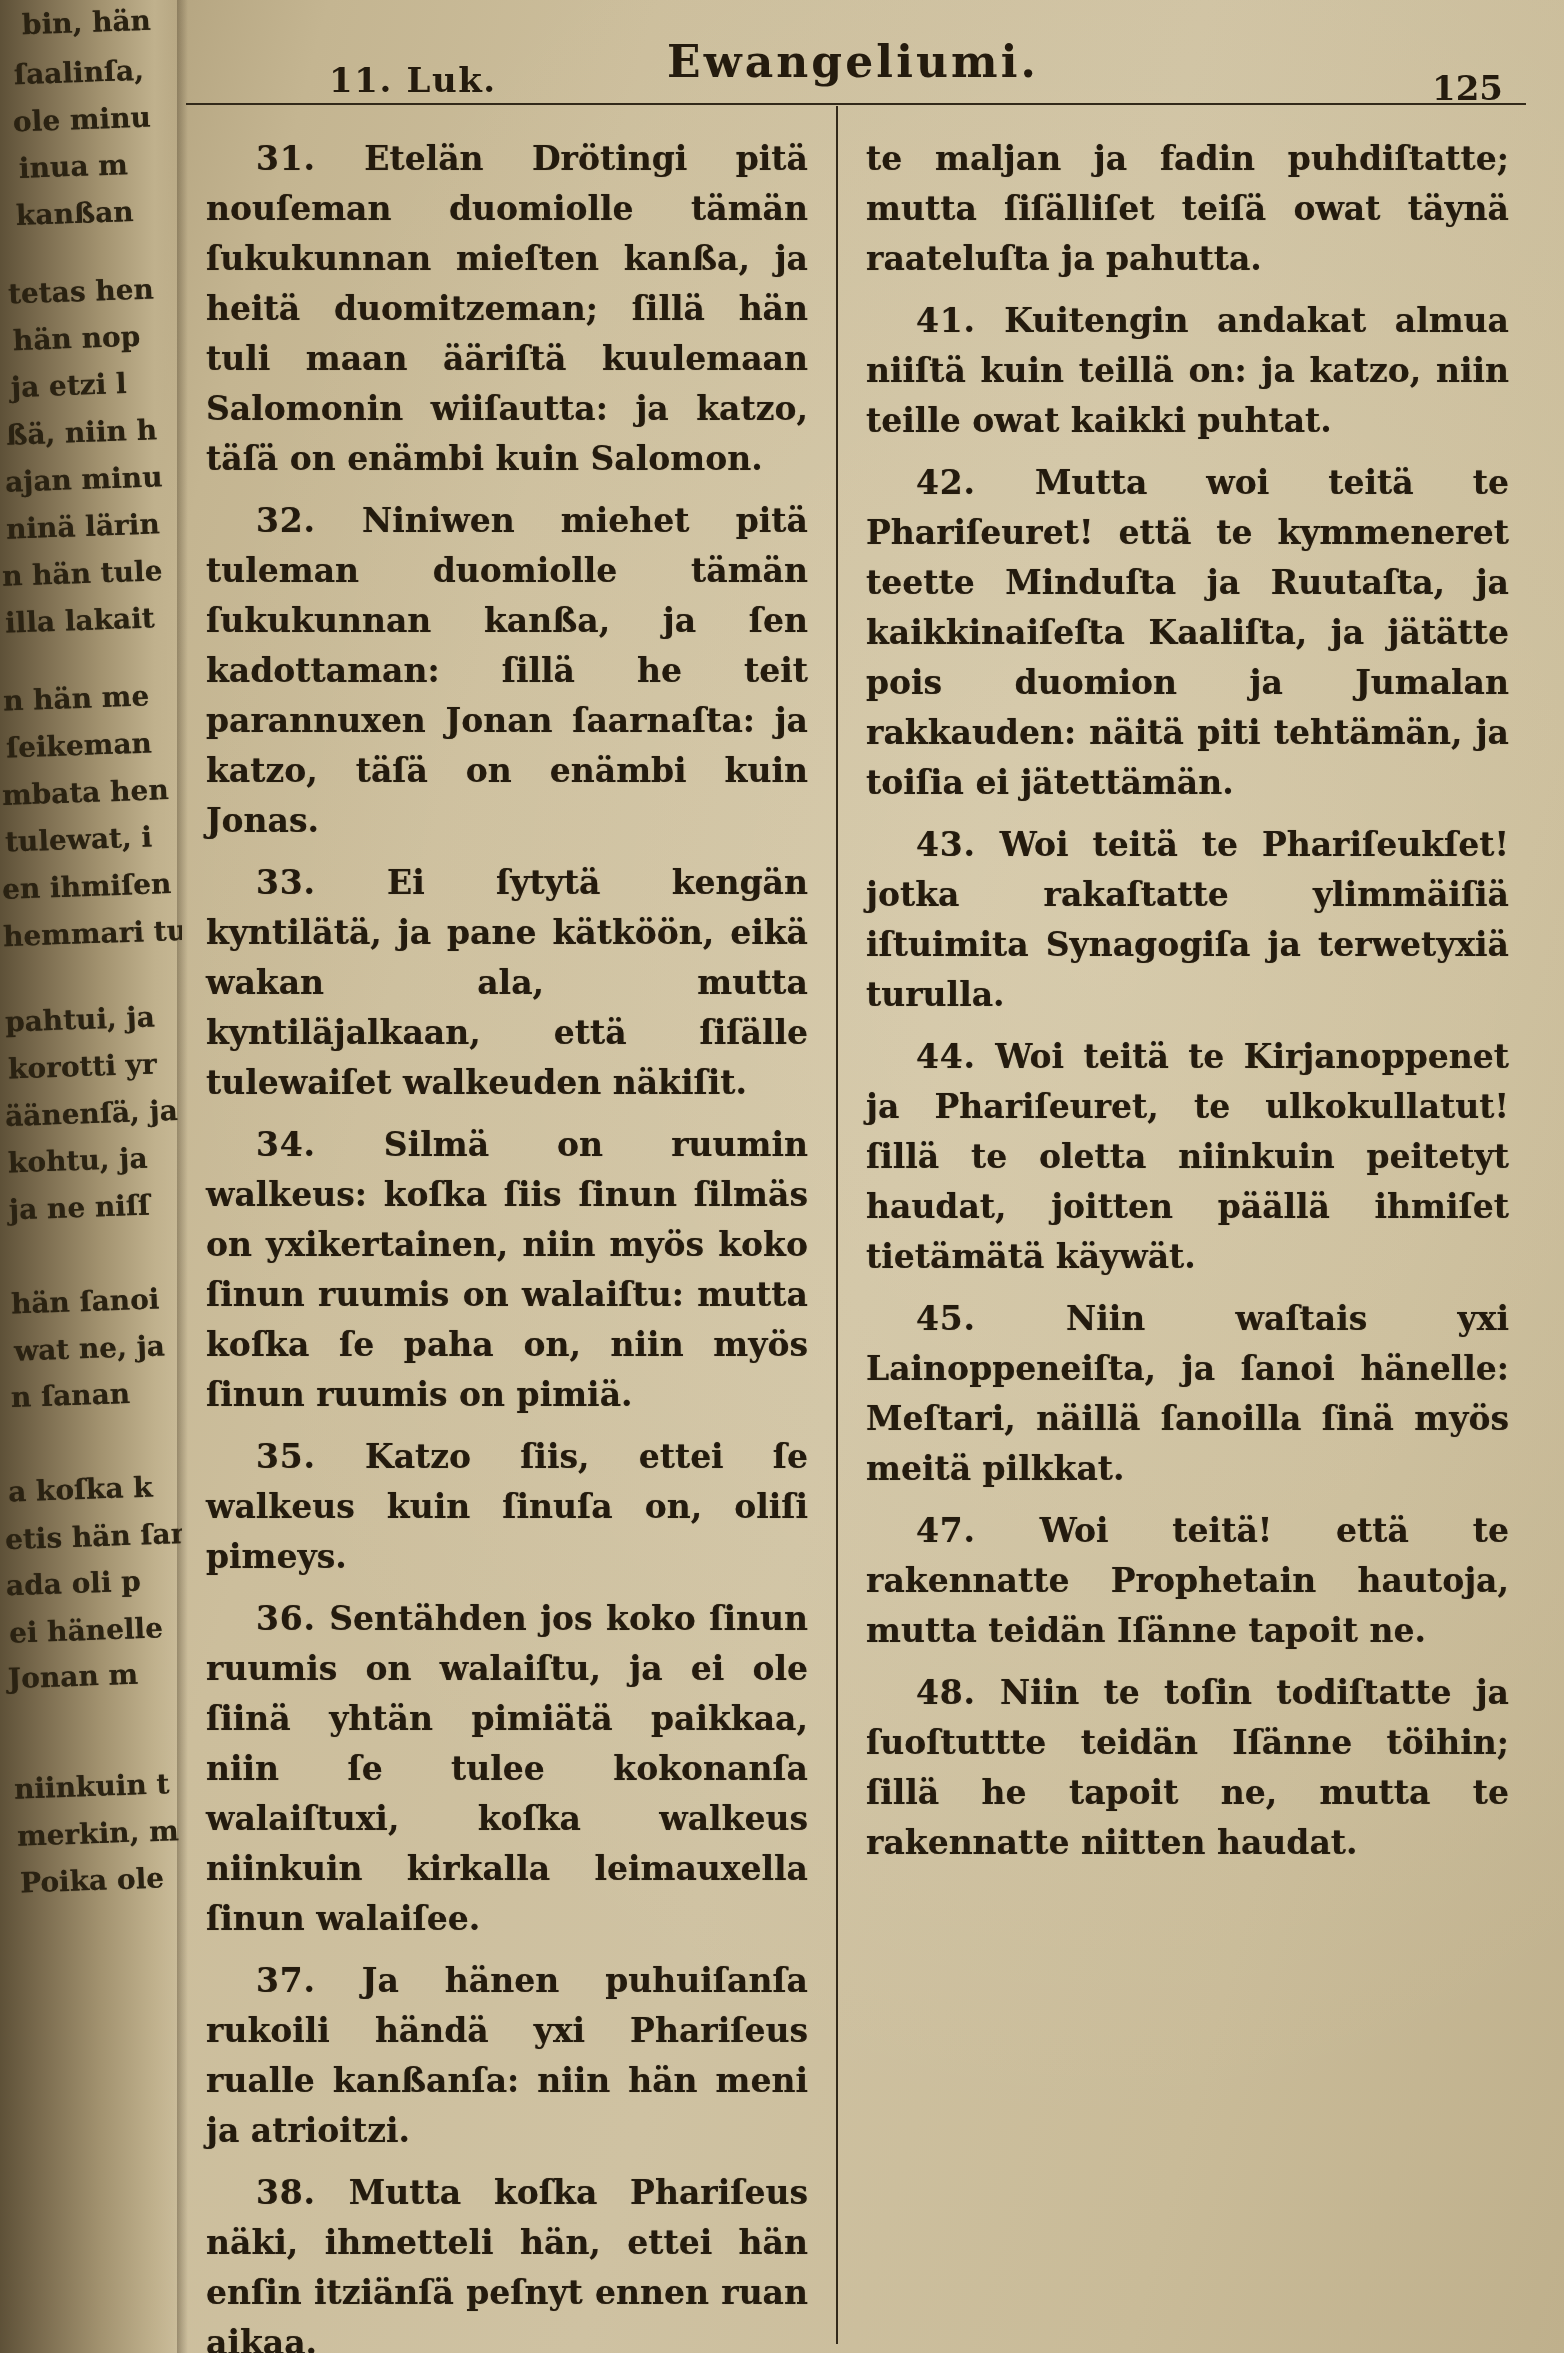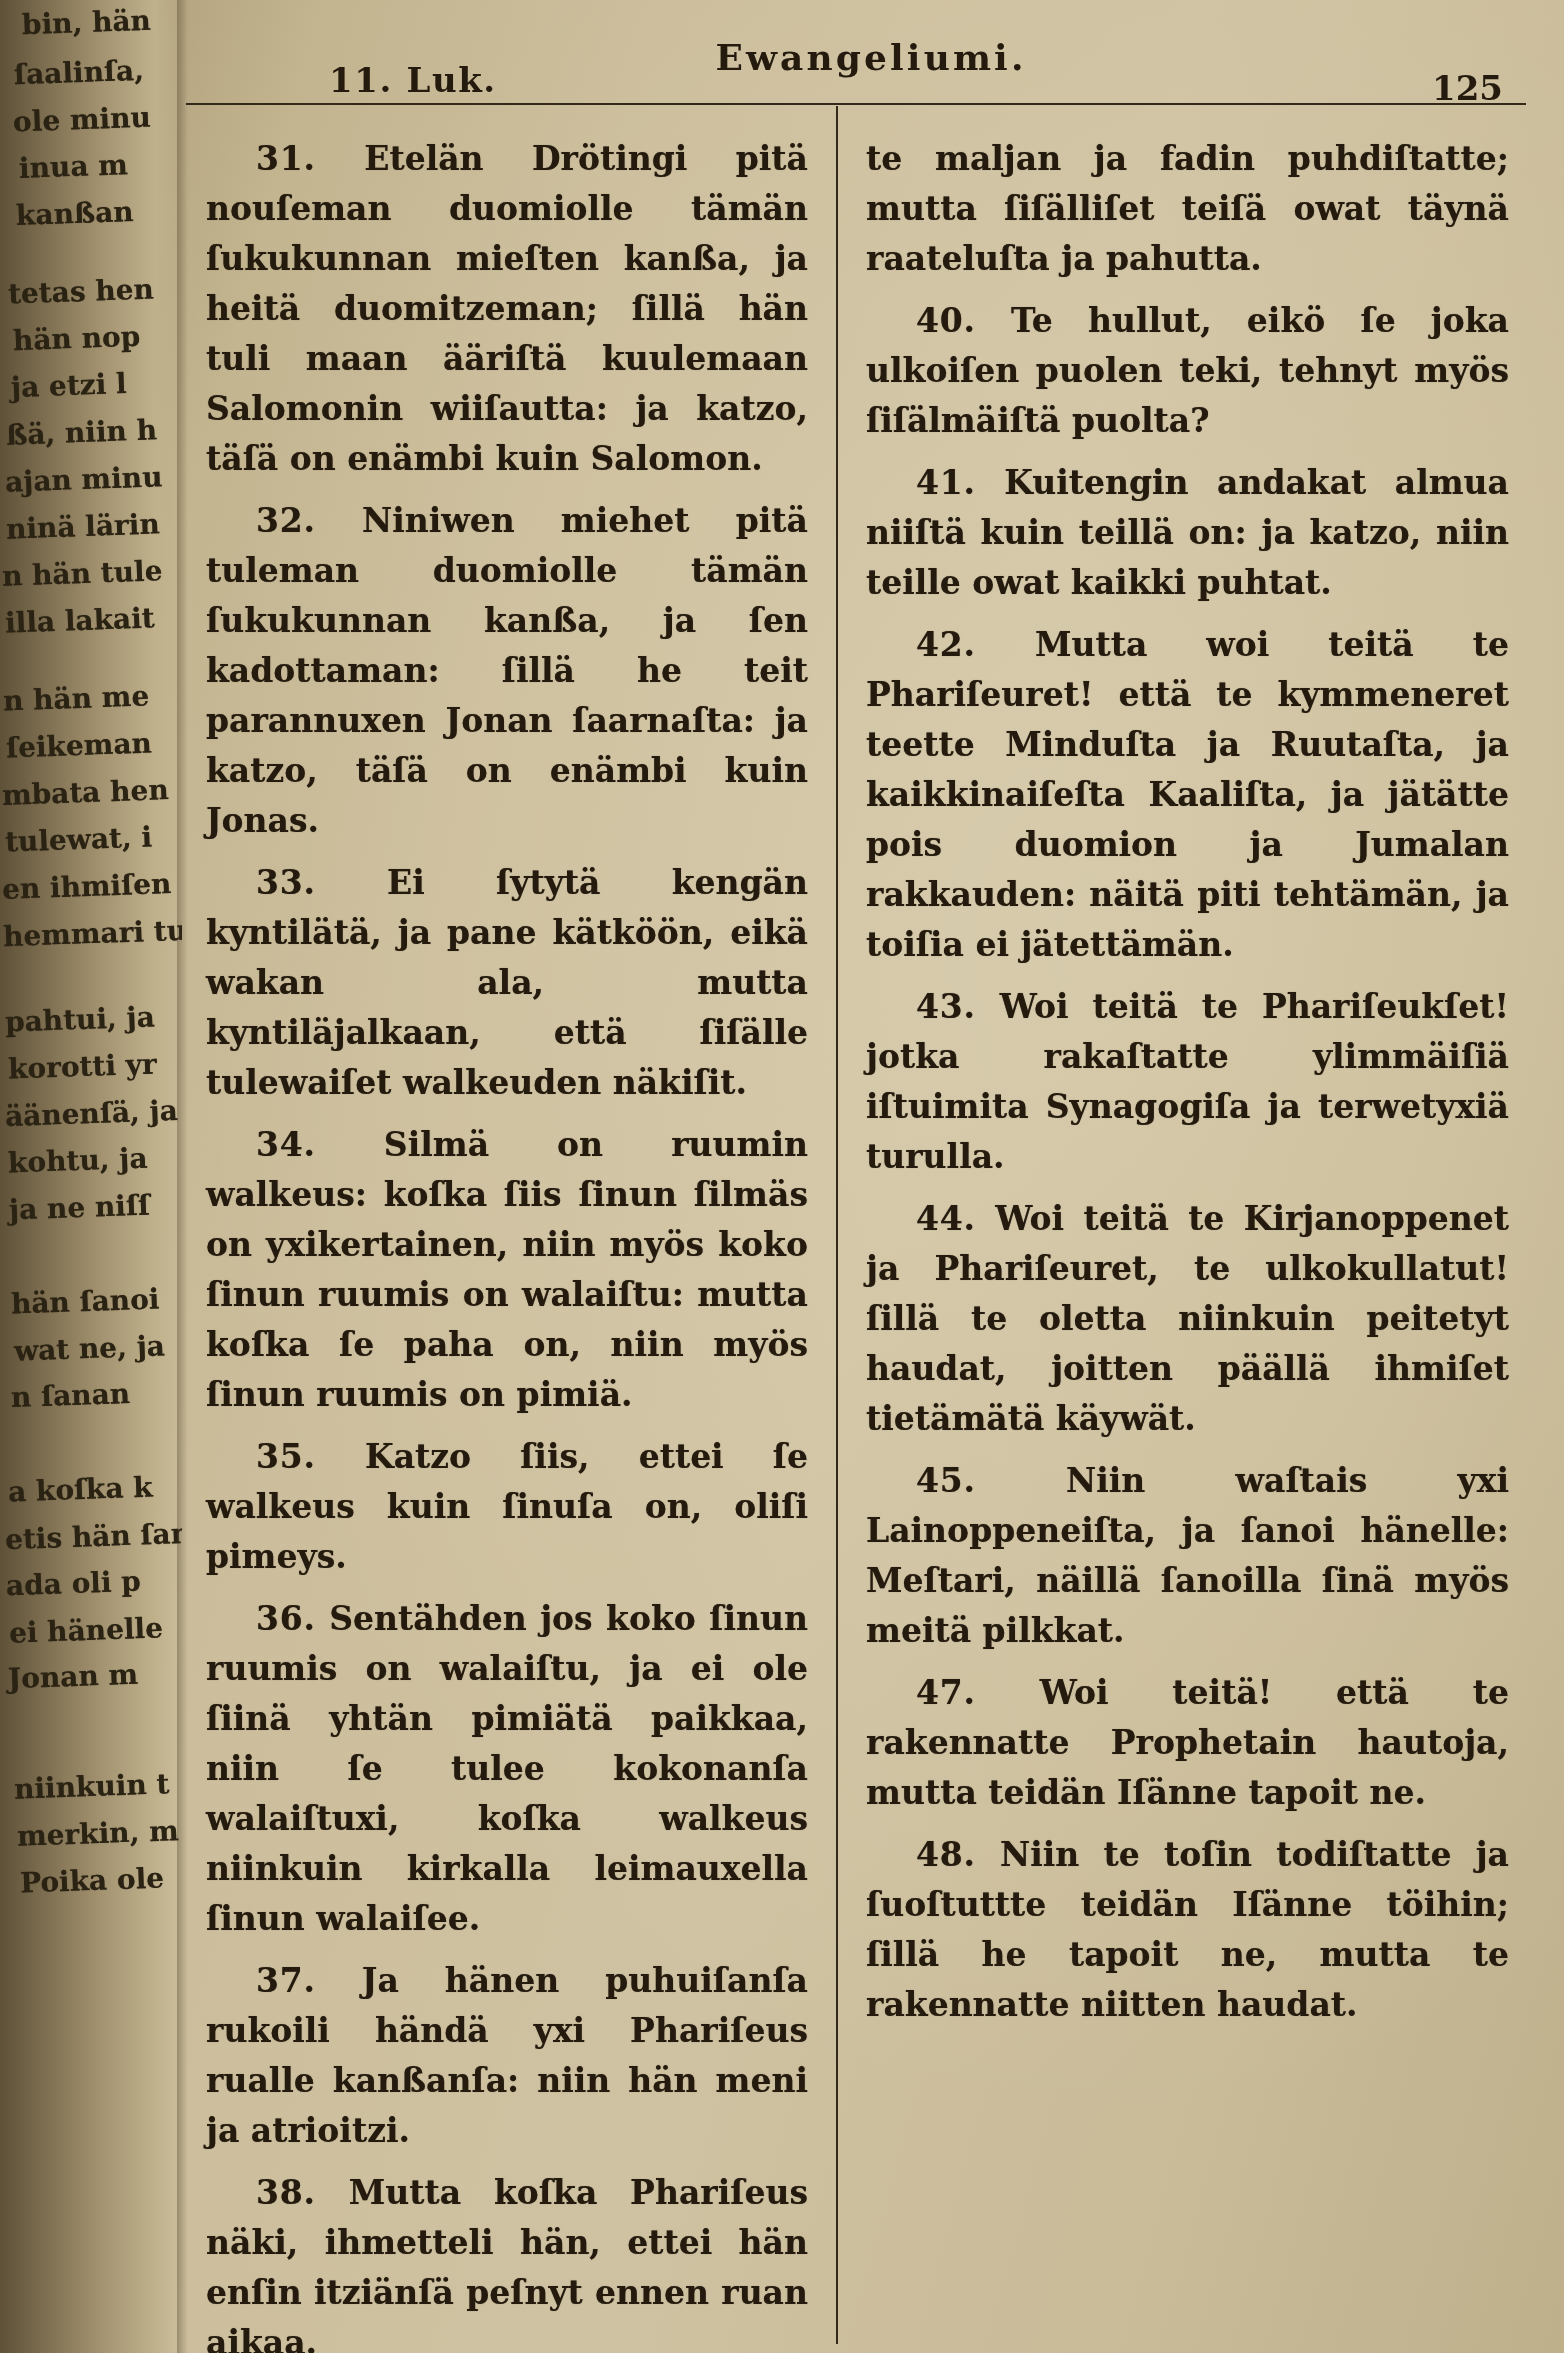--- a/index.html
+++ b/index.html
@@ -46,23 +46,23 @@
   }
   .hdr-left {
     position: absolute;
     left: 329px; top: 60px;
     font-size: 34px; font-weight: 700;
     letter-spacing: 1.6px;
     color: #241b0e;
   }
   .hdr-center {
     position: absolute;
-    left: 871px; top: 36px;
+    left: 853px; top: 36px;
     transform: translateX(-50%);
-    font-size: 36px; font-weight: 700;
+    font-size: 44px; font-weight: 700;
     letter-spacing: 3.1px;
     color: #241b0e;
   }
   .hdr-right {
     position: absolute;
     left: 1432px; top: 44px;
     font-size: 34px; font-weight: 700;
     color: #241b0e;
     margin-top: 24px;
   }
@@ -199,21 +199,20 @@
 
       <p class="verse"><span class="vnum">38.</span> <span>Mutta koſka Phariſeus näki, ihmetteli hän, ettei hän enſin itziänſä peſnyt ennen ruan aikaa.</span></p>
 
       <p class="verse"><span class="vnum">39.</span> <span>Niin ſanoi HERra hänelle: nyt te Phariſeuret, ulkoa</span></p>
     </div>
 
   <div class="col col-right">
 
       <p class="verse cont"><span class="vnum"></span> <span>te maljan ja fadin puhdiſtatte; mutta ſiſälliſet teiſä owat täynä raateluſta ja pahutta.</span></p>
 
-      <p class="verse"><span class="vnum">40.</span> <span>Te hullut, eikö ſe joka ulkoiſen puolen teki, tehnyt myös ſiſälmäiſtä puolta?</span></p>
 
       <p class="verse"><span class="vnum">41.</span> <span>Kuitengin andakat almua niiſtä kuin teillä on: ja katzo, niin teille owat kaikki puhtat.</span></p>
 
       <p class="verse"><span class="vnum">42.</span> <span>Mutta woi teitä te Phariſeuret! että te kymmeneret teette Minduſta ja Ruutaſta, ja kaikkinaiſeſta Kaaliſta, ja jätätte pois duomion ja Jumalan rakkauden: näitä piti tehtämän, ja toiſia ei jätettämän.</span></p>
 
       <p class="verse"><span class="vnum">43.</span> <span>Woi teitä te Phariſeukſet! jotka rakaſtatte ylimmäiſiä iſtuimita Synagogiſa ja terwetyxiä turulla.</span></p>
 
       <p class="verse"><span class="vnum">44.</span> <span>Woi teitä te Kirjanoppenet ja Phariſeuret, te ulkokullatut! ſillä te oletta niinkuin peitetyt haudat, joitten päällä ihmiſet tietämätä käywät.</span></p>
 
       <p class="verse"><span class="vnum">45.</span> <span>Niin waſtais yxi Lainoppeneiſta, ja ſanoi hänelle: Meſtari, näillä ſanoilla ſinä myös meitä pilkkat.</span></p>

